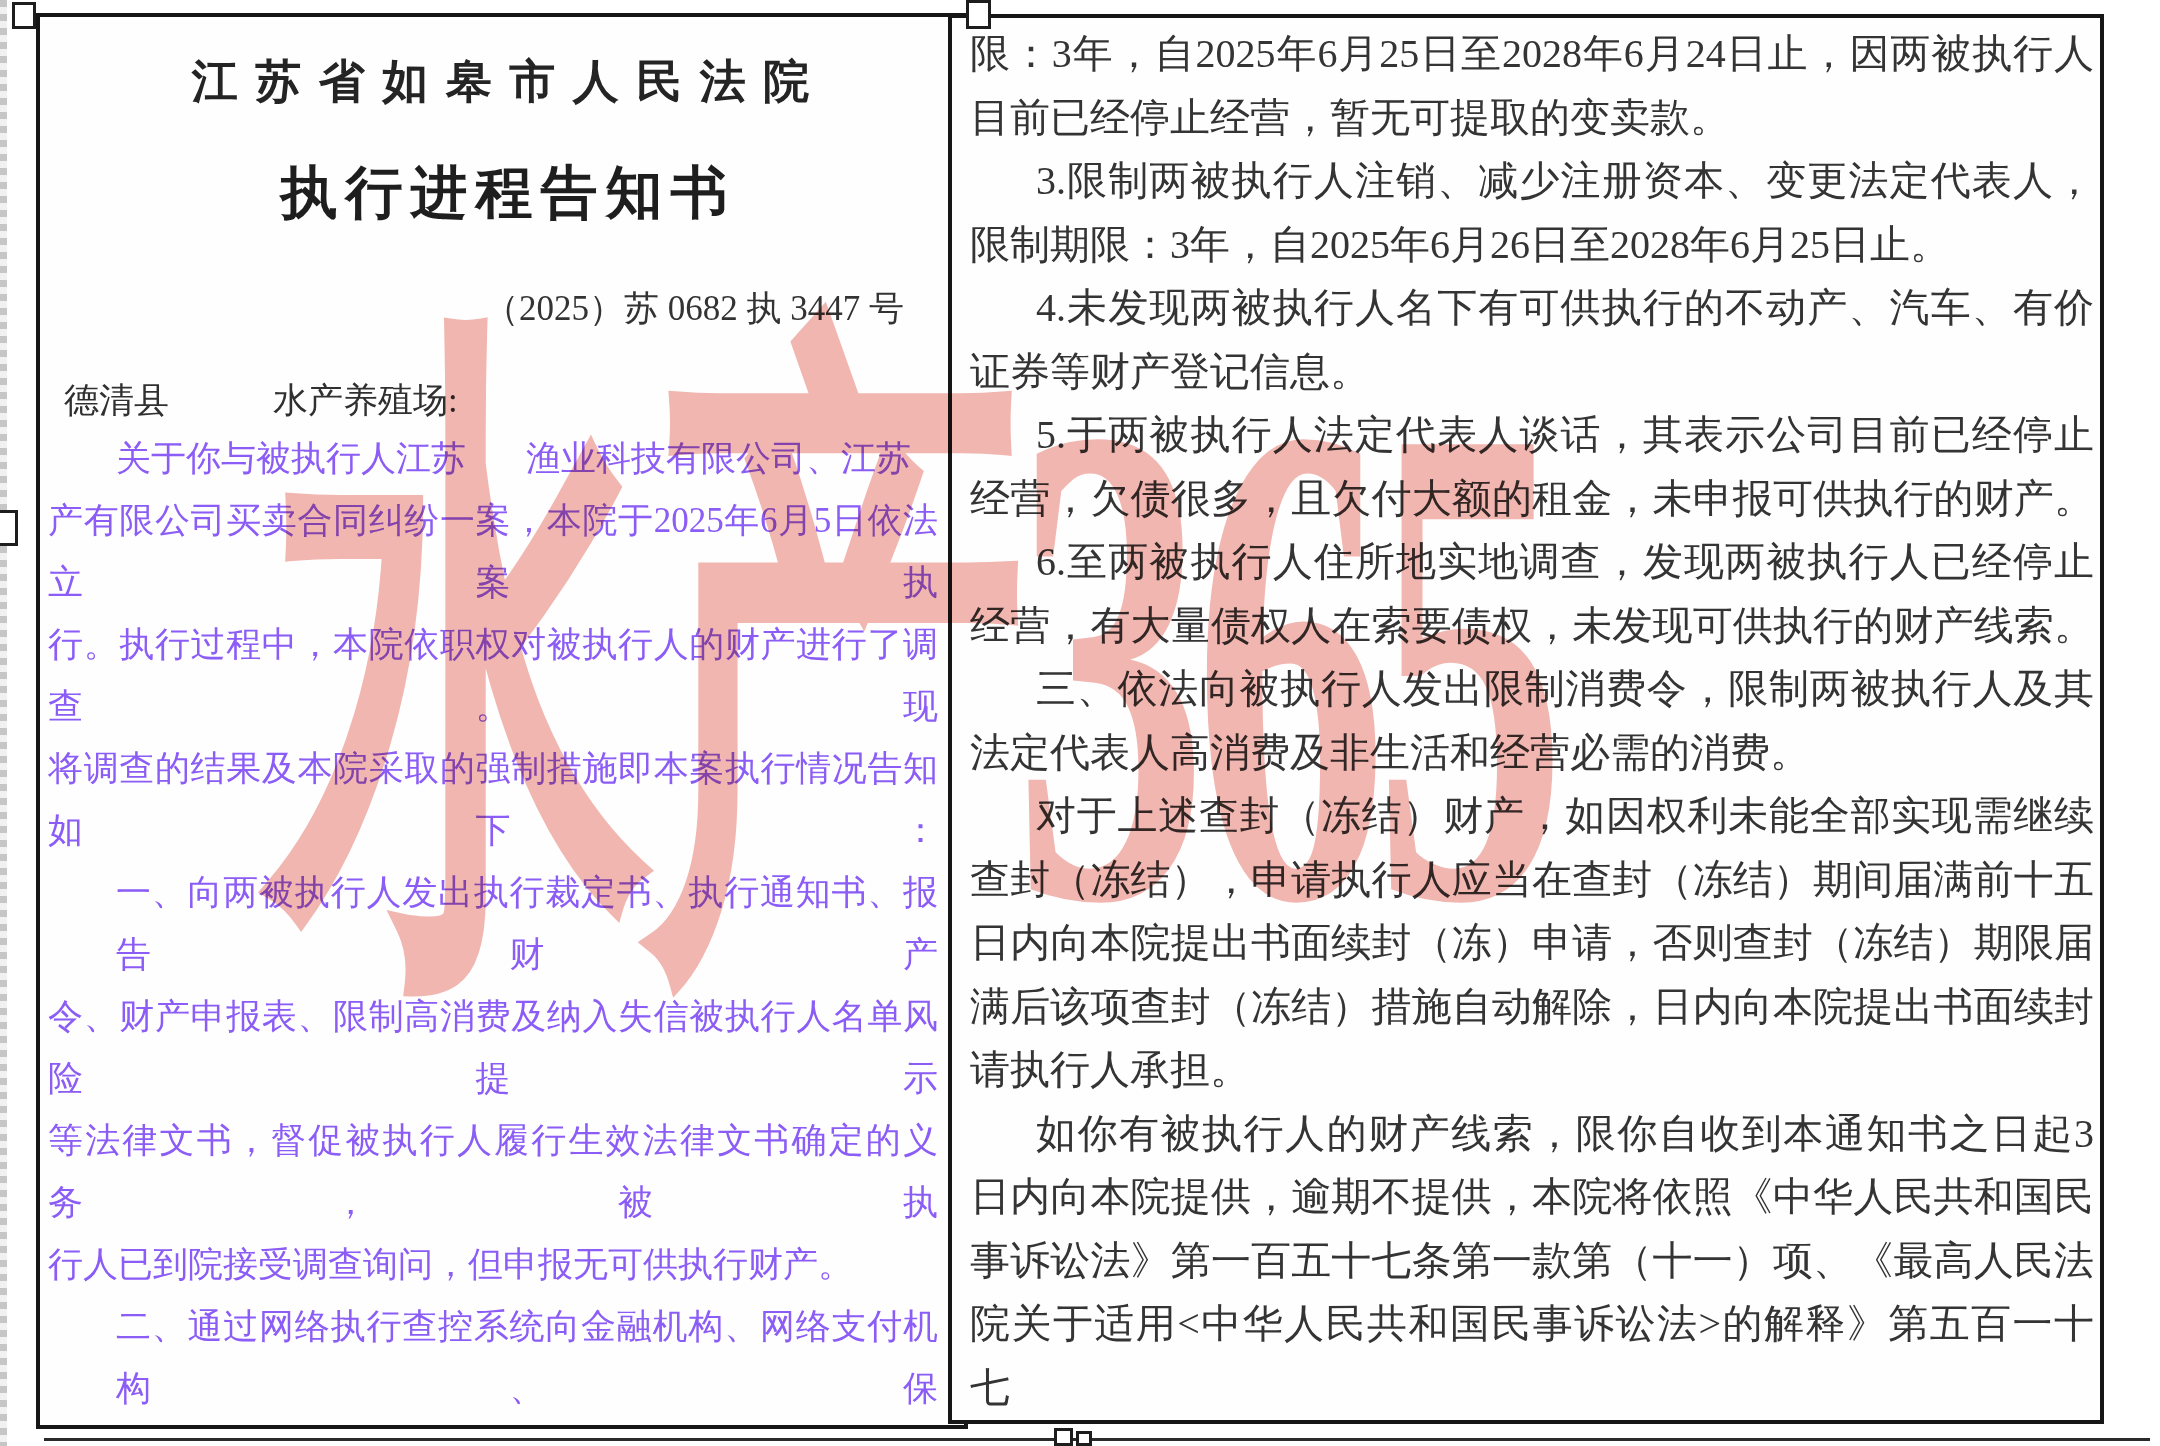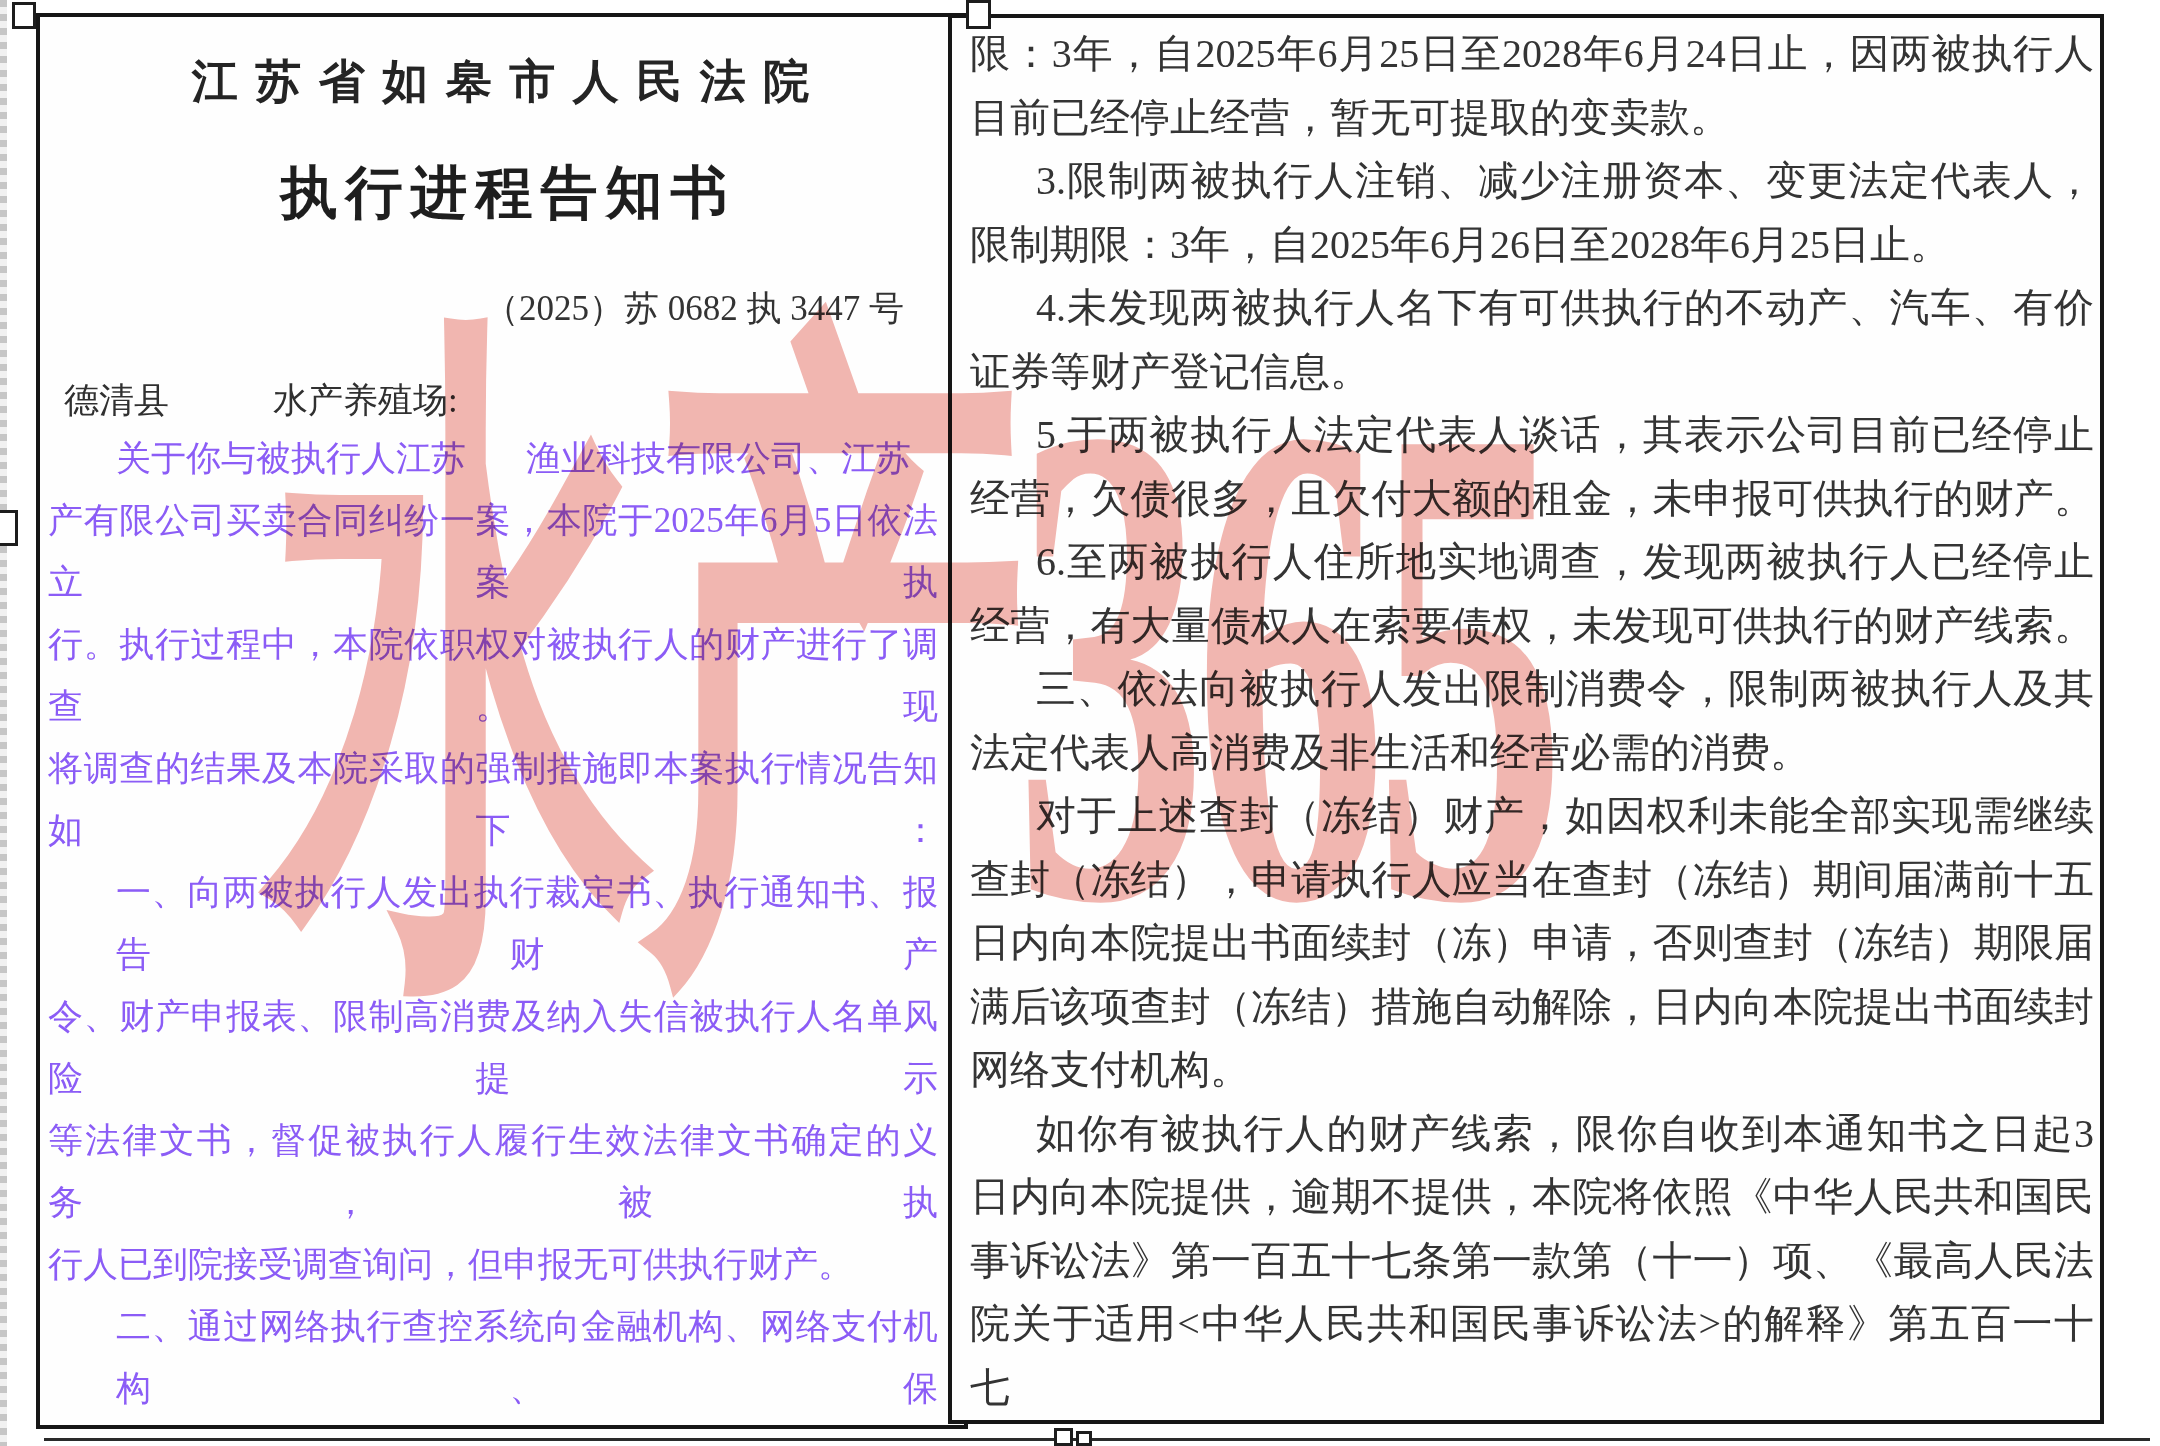--- a/index.html
+++ b/index.html
@@ -178,21 +178,21 @@
     <div class="ln j ind">5.于两被执行人法定代表人谈话，其表示公司目前已经停止</div>
     <div class="ln j">经营，欠债很多，且欠付大额的租金，未申报可供执行的财产。</div>
     <div class="ln j ind">6.至两被执行人住所地实地调查，发现两被执行人已经停止</div>
     <div class="ln j">经营，有大量债权人在索要债权，未发现可供执行的财产线索。</div>
     <div class="ln j ind">三、依法向被执行人发出限制消费令，限制两被执行人及其</div>
     <div class="ln">法定代表人高消费及非生活和经营必需的消费。</div>
     <div class="ln j ind">对于上述查封（冻结）财产，如因权利未能全部实现需继续</div>
     <div class="ln j">查封（冻结），申请执行人应当在查封（冻结）期间届满前十五</div>
     <div class="ln j">日内向本院提出书面续封（冻）申请，否则查封（冻结）期限届</div>
     <div class="ln j">满后该项查封（冻结）措施自动解除，日内向本院提出书面续封</div>
-    <div class="ln">网络支付机构。</div>
+    <div class="ln">请执行人承担。</div>
     <div class="ln j ind">如你有被执行人的财产线索，限你自收到本通知书之日起3</div>
     <div class="ln j">日内向本院提供，逾期不提供，本院将依照《中华人民共和国民</div>
     <div class="ln j">事诉讼法》第一百五十七条第一款第（十一）项、《最高人民法</div>
     <div class="ln j">院关于适用&lt;中华人民共和国民事诉讼法&gt;的解释》第五百一十七</div>
     <div class="ln j">条之规定，终结本案的本次执行程序。终结本案的本次执行程序</div>
   </div>
 </div>
 
 <div class="watermark">水产365</div>
 

